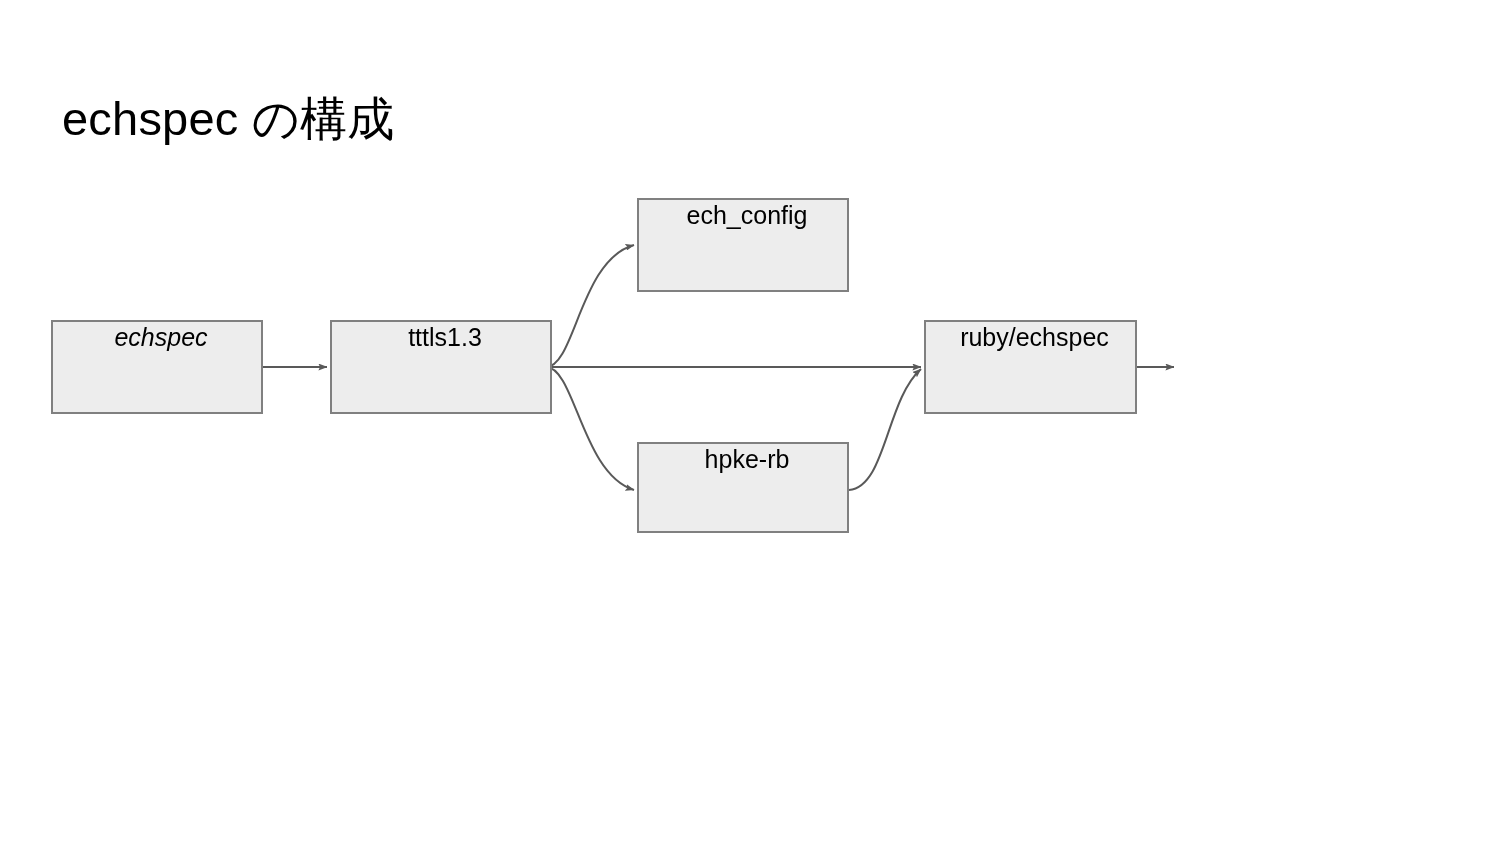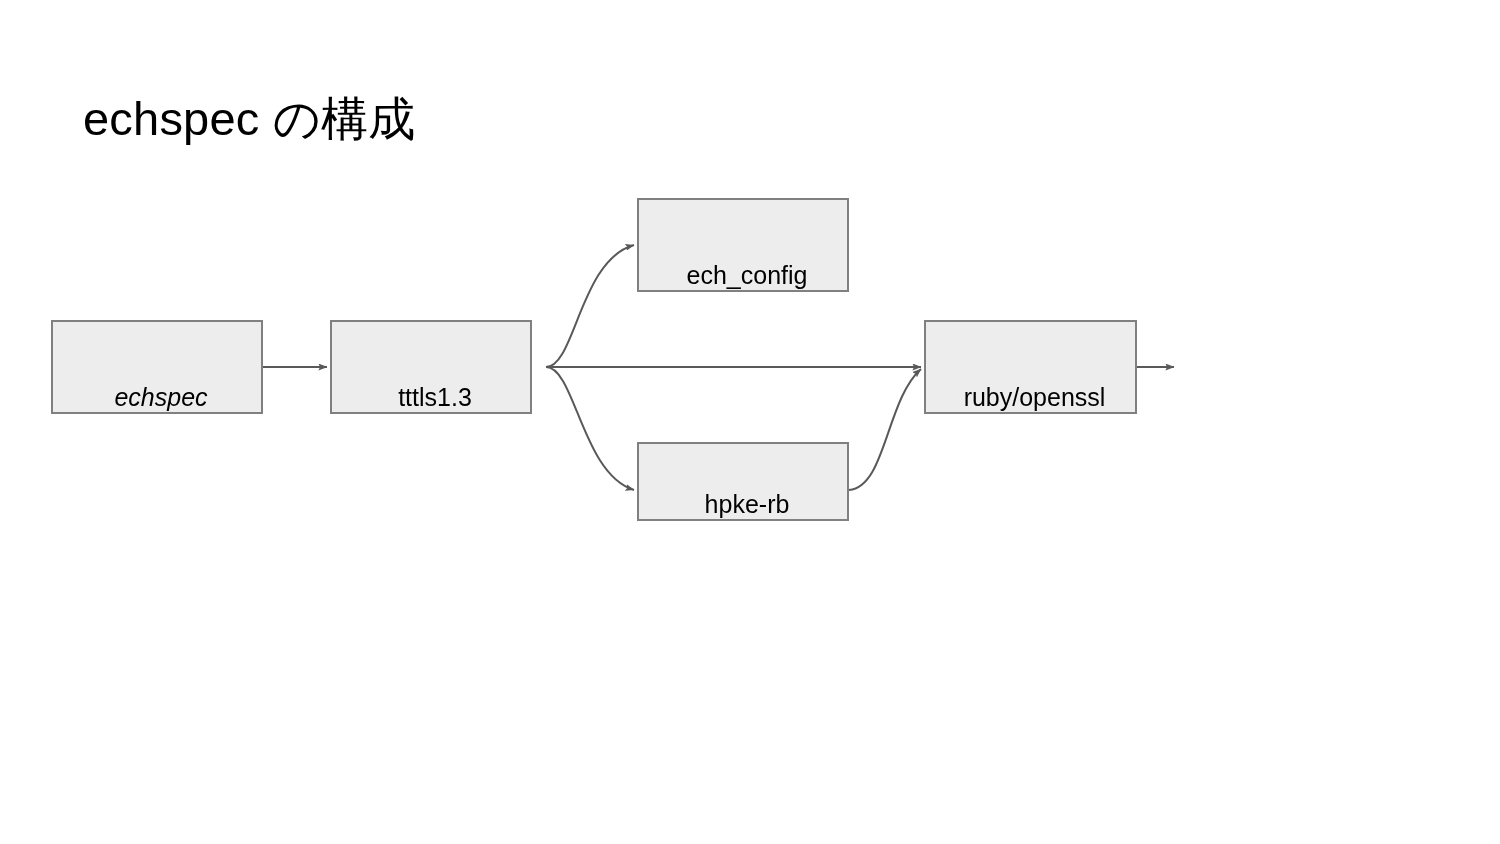--- a/index.html
+++ b/index.html
@@ -28,51 +28,50 @@
   #slide-title {
     position: absolute;
     left: 62px;
     top: 90px;
     font-size: 47px;
     line-height: 58px;
     font-weight: 400;
     color: #000000;
     letter-spacing: 0.2px;
     white-space: nowrap;
-    margin-left: 21px;
   }
 
   #diagram {
     position: absolute;
     left: 0;
     top: 0;
     width: 1500px;
     height: 844px;
   }
 
   .node {
     position: absolute;
     background: #ededed;
     border: 2px solid #808080;
     box-sizing: border-box;
     display: flex;
-    align-items: flex-end;
+    align-items: flex-start;
     justify-content: center;
     font-size: 25px;
     line-height: 30px;
     color: #000000;
     white-space: nowrap;
     padding-left: 8px;
   }
 
   
   #node-echspec        { left: 51px;   top: 320px; width: 212px; height: 94px; font-style: italic; }
-  #node-tttls13        { left: 330px;  top: 320px; width: 202px; height: 94px; }
+  #node-tttls13        { left: 330px;  top: 320px; width: 222px; height: 94px; }
   #node-ech-config     { left: 637px;  top: 198px; width: 212px; height: 94px; }
-  #node-hpke-rb        { left: 637px;  top: 442px; width: 212px; height: 79px; }
+  #node-hpke-rb        { left: 637px;  top: 442px; width: 212px; height: 91px; }
   #node-ruby-openssl   { left: 924px;  top: 320px; width: 213px; height: 94px; }
   #node-openssl-openssl{ left: 1177px; top: 320px; width: 239px; height: 94px; }
 
   #edges {
     position: absolute;
     left: 0;
     top: 0;
     width: 1500px;
     height: 844px;
     pointer-events: none;
@@ -120,18 +119,18 @@
 
     <div class="node" id="node-ech-config">
       <span>ech_config</span>
     </div>
 
     <div class="node" id="node-hpke-rb">
       <span>hpke-rb</span>
     </div>
 
     <div class="node" id="node-ruby-openssl">
-      <span>ruby/openssl</span>
+      <span>ruby/echspec</span>
     </div>
 
 
   </div>
 </div>
 
 </body></html>

